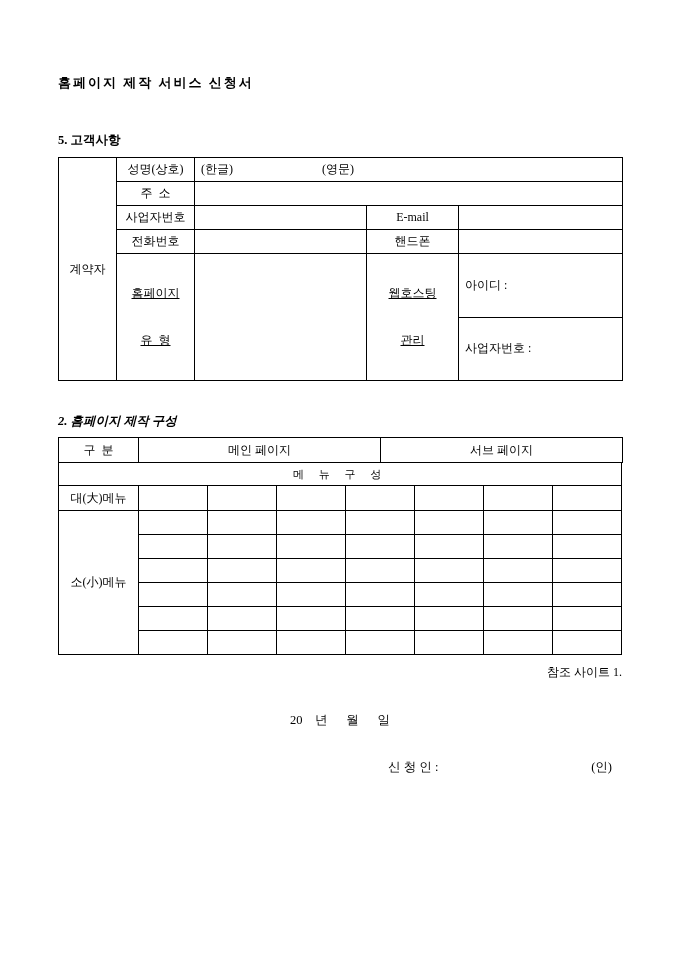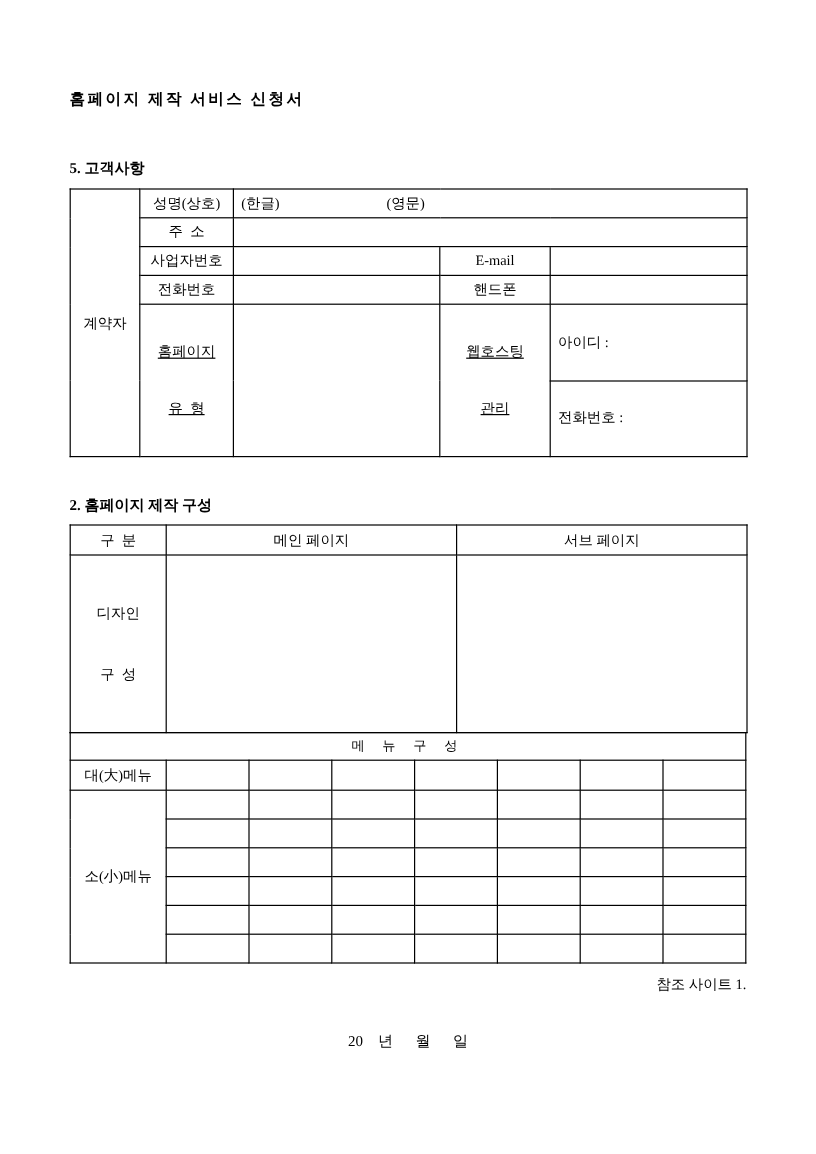--- a/index.html
+++ b/index.html
@@ -8,21 +8,21 @@
     font-family:"Liberation Serif","DejaVu Serif",serif;
     -webkit-font-smoothing:antialiased;
   }
   .page{padding:74px 58px 0 58px;}
   .doc-title{
     text-align:left;font-size:13px;font-weight:bold;letter-spacing:2px;
     white-space:pre;
   }
   .sec-heading{font-size:12.5px;font-weight:bold;white-space:pre;}
   .sec1{margin-top:40px;}
-  .sec2{margin-top:32px;}
+  .sec2{margin-top:32px;font-style:italic;}
   table{
     border-collapse:collapse;table-layout:fixed;width:564px;margin-top:8px;
   }
   td{
     border:1px solid #000;font-size:12px;line-height:15px;
     padding:1px 6px;height:21px;vertical-align:middle;overflow:hidden;
   }
   td.c{text-align:center;padding:1px 2px;white-space:pre;}
   .name-field .eng{margin-left:86px;}
   .two-line div{line-height:17px;text-decoration:underline;}
@@ -96,48 +96,40 @@
         <td class="c two-line" rowspan="2">
           <div>웹호스팅</div>
           <div>관리</div>
         </td>
         <td>
           <span>아이디 :</span>
         </td>
       </tr>
       <tr>
         <td>
-          <span>전화번호 :</span>
+          <span>사업자번호 :</span>
         </td>
       </tr>
     </tbody>
   </table>
 
   <div class="sec-heading sec2">2. 홈페이지 제작 구성</div>
 
   <table class="t2a">
     <colgroup>
       <col style="width:80px">
         <col style="width:242px">
         <col style="width:242px">
     </colgroup>
     <tbody>
       <tr class="hdr">
         <td class="c">구  분</td>
         <td class="c">메인 페이지</td>
         <td class="c">서브 페이지</td>
       </tr>
-      <tr class="design-row">
-        <td class="c">
-          <div>디자인</div>
-          <div>구  성</div>
-        </td>
-        <td></td>
-        <td></td>
-      </tr>
     </tbody>
   </table>
 
   <table class="t2b">
     <colgroup>
       <col style="width:80px">
         <col>
         <col>
         <col>
         <col>
@@ -216,14 +208,18 @@
       </tr>
     </tbody>
   </table>
 
   <div class="refs">
     <div>참조 사이트 1.</div>
   </div>
 
   <div class="date-line">20    년      월      일</div>
 
+  <div class="applicant-row">
+    <span class="applicant">신 청 인 :</span>
+    <span class="seal">(인)</span>
+  </div>
 
 </div>
 
 </body></html>

